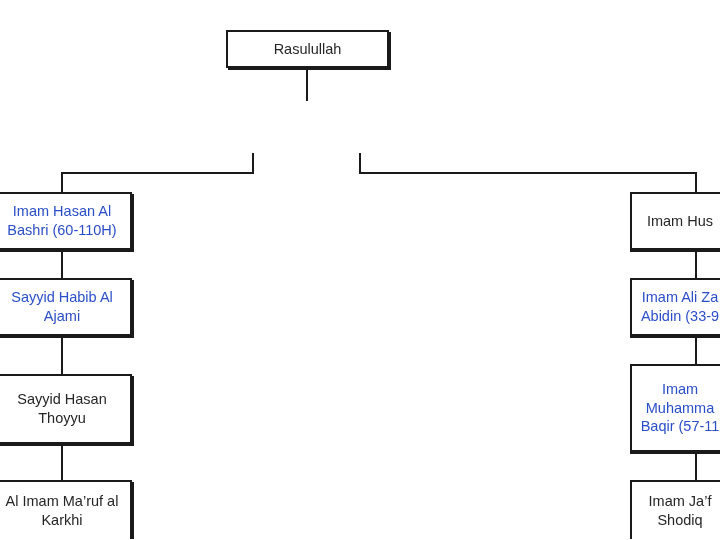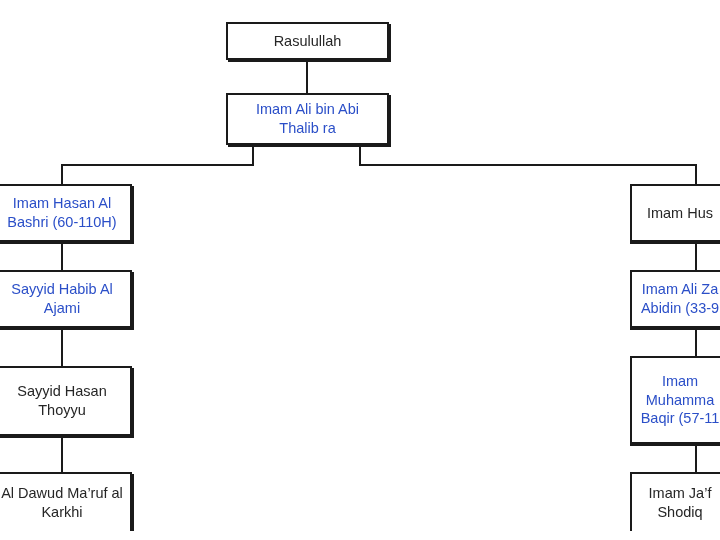--- a/index.html
+++ b/index.html
@@ -11,21 +11,21 @@
     width: 720px;
     height: 540px;
     position: relative;
     overflow: hidden;
     font-family: "Liberation Sans", sans-serif;
   }
 
   #chart {
     position: absolute;
     left: 0;
-    top: 8px;
+    top: 16px;
     width: 720px;
     height: 523px;
     overflow: hidden;
   }
 
   
   .line {
     position: absolute;
     background: #1a1a1a;
   }
@@ -72,24 +72,20 @@
 <body>
 
 <div id="chart">
 
   <div class="node" style="left:226px; top:14px; width:163px; height:38px;">
     <span class="node-label">Rasulullah</span>
   </div>
 
   <div class="line v" style="left:306px; top:52px; height:33px;"></div>
 
-  <div class="node blue" style="left:226px; top:85px; width:163px; height:52px;">
-    <span class="node-label">Imam Ali bin Abi
-Thalib ra</span>
-  </div>
 
   <div class="line v" style="left:252px; top:137px; height:21px;"></div>
 
   <div class="line h" style="left:61px; top:156px; width:193px;"></div>
 
   <div class="line v" style="left:61px; top:156px; height:20px;"></div>
 
   <div class="line v" style="left:359px; top:137px; height:21px;"></div>
 
   <div class="line h" style="left:359px; top:156px; width:338px;"></div>
@@ -108,21 +104,21 @@
   </div>
   <div class="line v" style="left:61px; top:320px; height:38px;"></div>
 
   <div class="node clip-left" style="left:-6px; top:358px; width:138px; height:70px;">
     <span class="node-label">Sayyid Hasan
 Thoyyu</span>
   </div>
   <div class="line v" style="left:61px; top:428px; height:36px;"></div>
 
   <div class="node clip-left" style="left:-6px; top:464px; width:138px; height:62px;">
-    <span class="node-label">Al Dawud Ma’ruf al
+    <span class="node-label">Al Imam Ma’ruf al
 Karkhi</span>
   </div>
   <div class="line v" style="left:61px; top:526px; height:14px;"></div>
 
   <div class="node clip-right" style="left:630px; top:176px; width:98px; height:58px;">
     <span class="node-label">Imam Hus</span>
   </div>
   <div class="line v" style="left:695px; top:234px; height:28px;"></div>
 
   <div class="node blue clip-right" style="left:630px; top:262px; width:98px; height:58px;">

